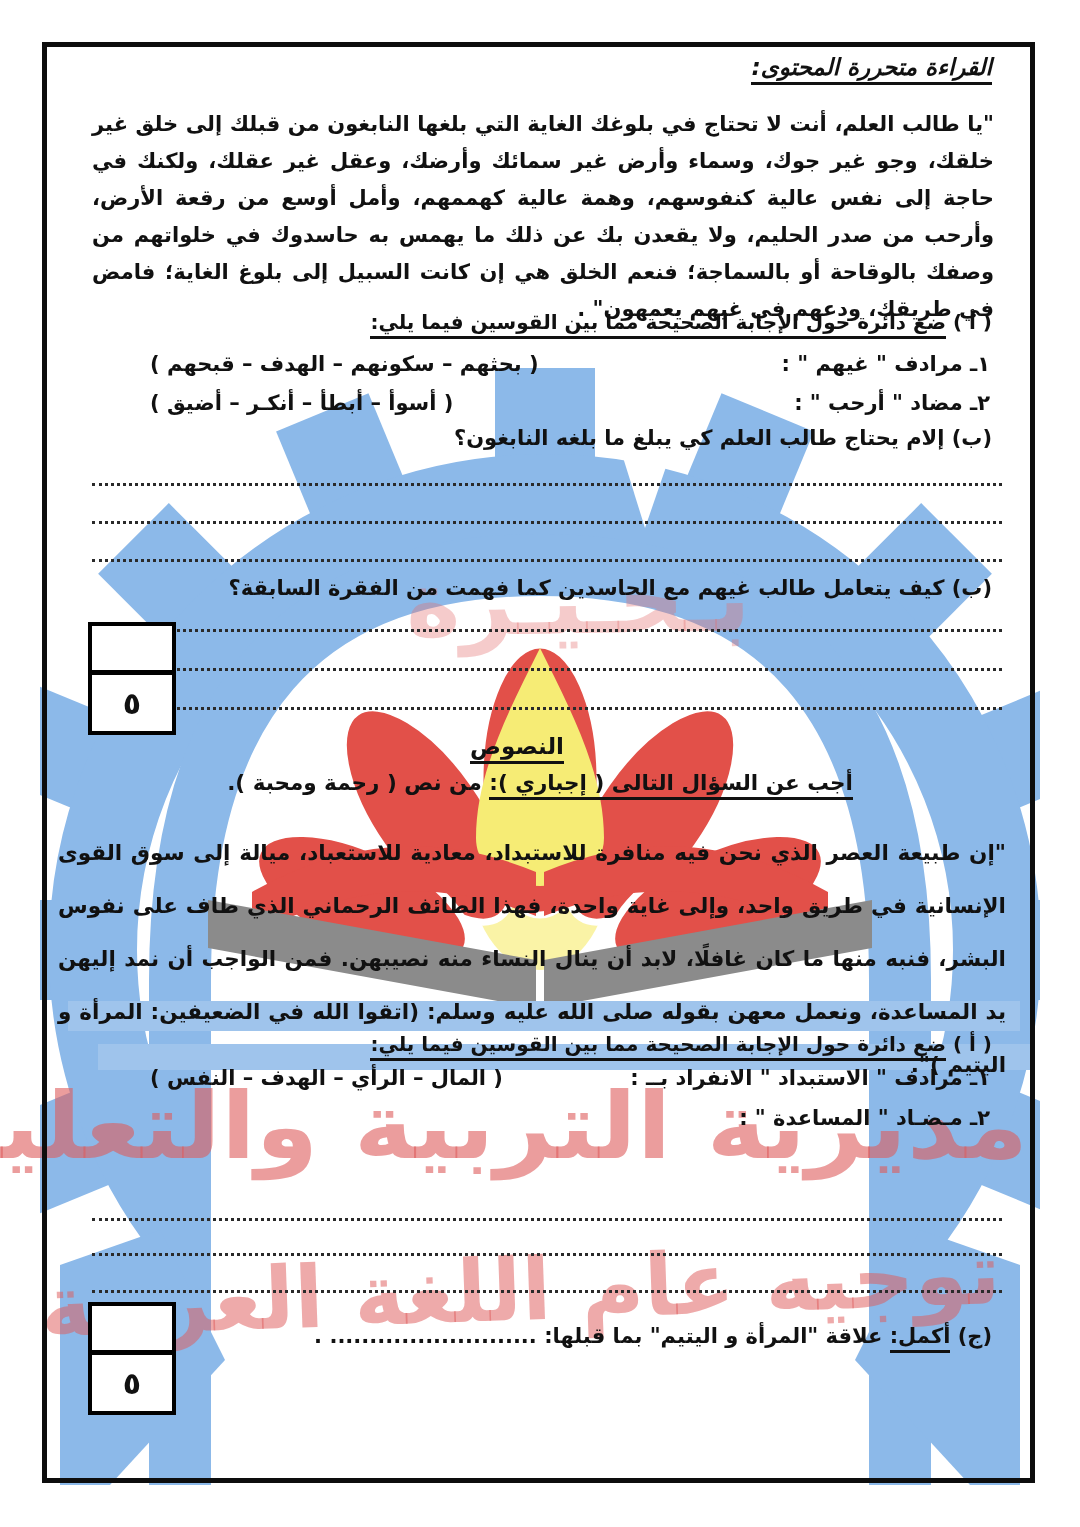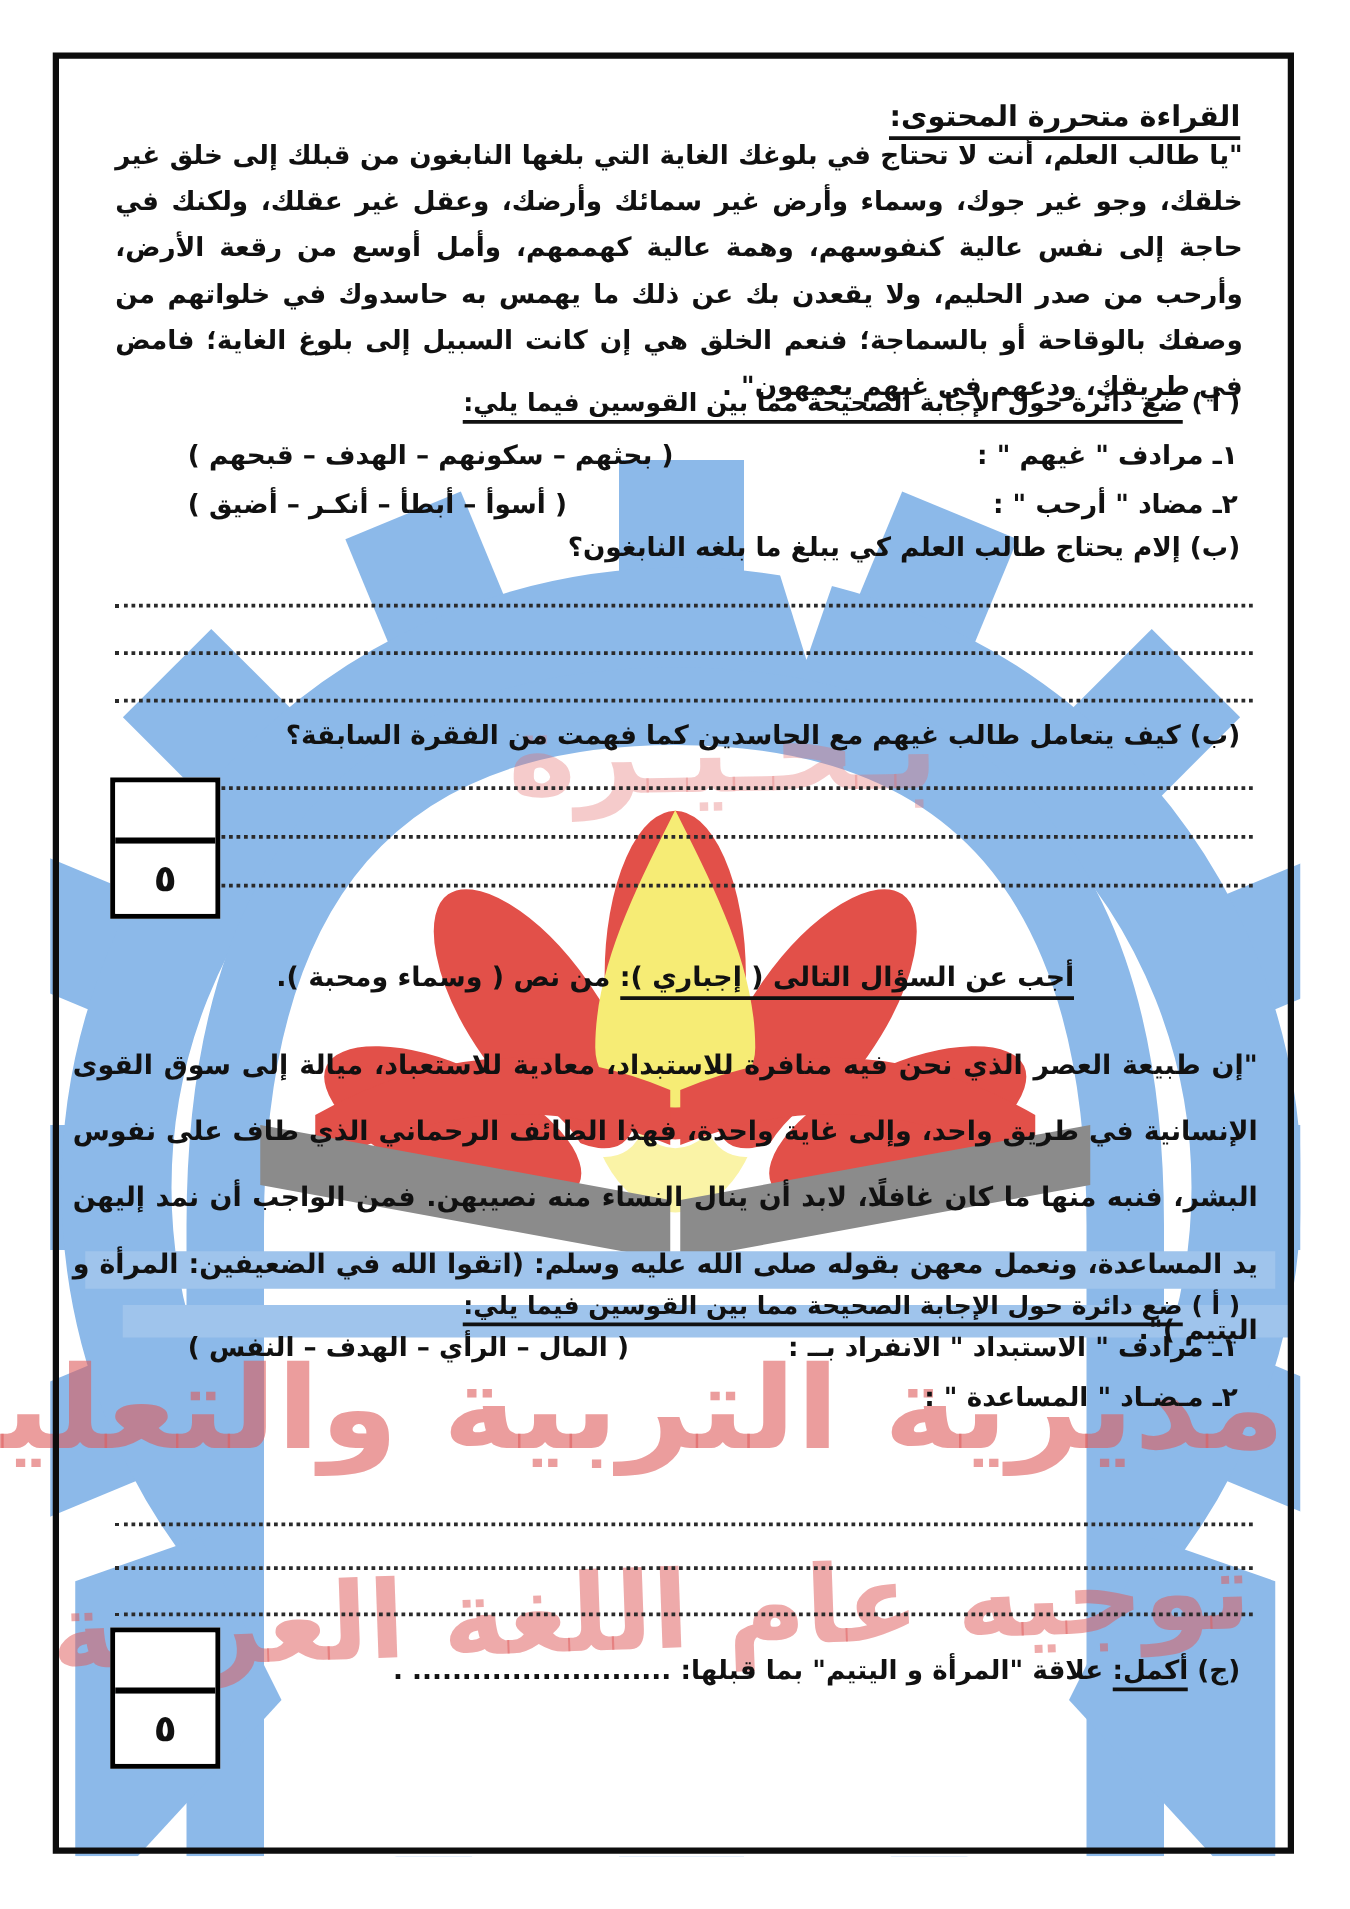--- a/index.html
+++ b/index.html
@@ -21,21 +21,21 @@
   }
   .wm2{
     position:absolute; top:1224px; right:80px; font-size:86px; line-height:1.15;
     color:rgba(222,92,92,0.52); white-space:nowrap;
     transform:rotate(-2deg); transform-origin:right center;
   }
   
   .frame{position:absolute; left:42px; top:42px; width:983px; height:1431px; border:5px solid #0d0d0d;}
   
   .u{display:inline-block; border-bottom:3px solid #111; padding-bottom:2px;}
-  .h-reading{position:absolute; top:81px; right:88px; margin:0; font-size:23px;}
+  .h-reading{position:absolute; top:54px; right:88px; margin:0; font-size:23px;font-style:italic;}
   .p1{position:absolute; top:106px; right:86px; left:92px; margin:0; font-size:21px; line-height:37px; text-align:justify;}
   .qa{position:absolute; right:88px; font-size:20px;}
   .qa1{top:310px;} .qa2{top:1032px;}
   .mcq{position:absolute; right:90px; left:150px; display:flex; justify-content:space-between; font-size:21px;}
   .m1a{top:352px;} .m1b{top:391px;} .m2a{top:1066px;} .m2b{top:1106px;}
   .qline{position:absolute; right:88px; font-size:21px;}
   .qb1{top:426px;text-align:center;} .qb2{top:576px;} .qb3{top:1174px;}
   .qc{top:1324px; white-space:nowrap;}
   .dotline{position:absolute; left:92px; right:78px; height:14px; border-bottom:3px dotted #2a2a2a;}
   .d1a{top:469px;} .d1b{top:507px;} .d1c{top:545px;}
@@ -135,23 +135,24 @@
   <div class="qline qb2">(ب) كيف يتعامل طالب غيهم مع الحاسدين كما فهمت من الفقرة السابقة؟</div>
   <div class="dotline d2a"></div>
   <div class="dotline d2b"></div>
   <div class="dotline d2c"></div>
 
   <div class="scorebox sb1">
     <div class="ctop"></div>
     <div class="cbot">٥</div>
   </div>
 
+  <h2 class="h-nusus"><span class="u">النصوص</span></h2>
   <div class="subhead">
     <span class="u">أجب عن السؤال التالى ( إجباري ):</span>
-    <span>من نص ( وسماء ومحبة ).</span>
+    <span>من نص ( رحمة ومحبة ).</span>
   </div>
   <p class="p2">"إن طبيعة العصر الذي نحن فيه منافرة للاستبداد، معادية للاستعباد، ميالة إلى سوق القوى الإنسانية في طريق واحد، وإلى غاية واحدة، فهذا الطائف الرحماني الذي طاف على نفوس البشر، فنبه منها ما كان غافلًا، لابد أن ينال النساء منه نصيبهن. فمن الواجب أن نمد إليهن يد المساعدة، ونعمل معهن بقوله صلى الله عليه وسلم: (اتقوا الله في الضعيفين: المرأة و اليتيم )".</p>
 
   <div class="qa qa2">
     <span>( أ )</span>
     <span class="u">ضع دائرة حول الإجابة الصحيحة مما بين القوسين فيما يلي:</span>
   </div>
   <div class="mcq m2a">
     <span>١ـ مرادف " الاستبداد " الانفراد بــ :</span>
     <span>( المال – الرأي – الهدف – النفس )</span>

